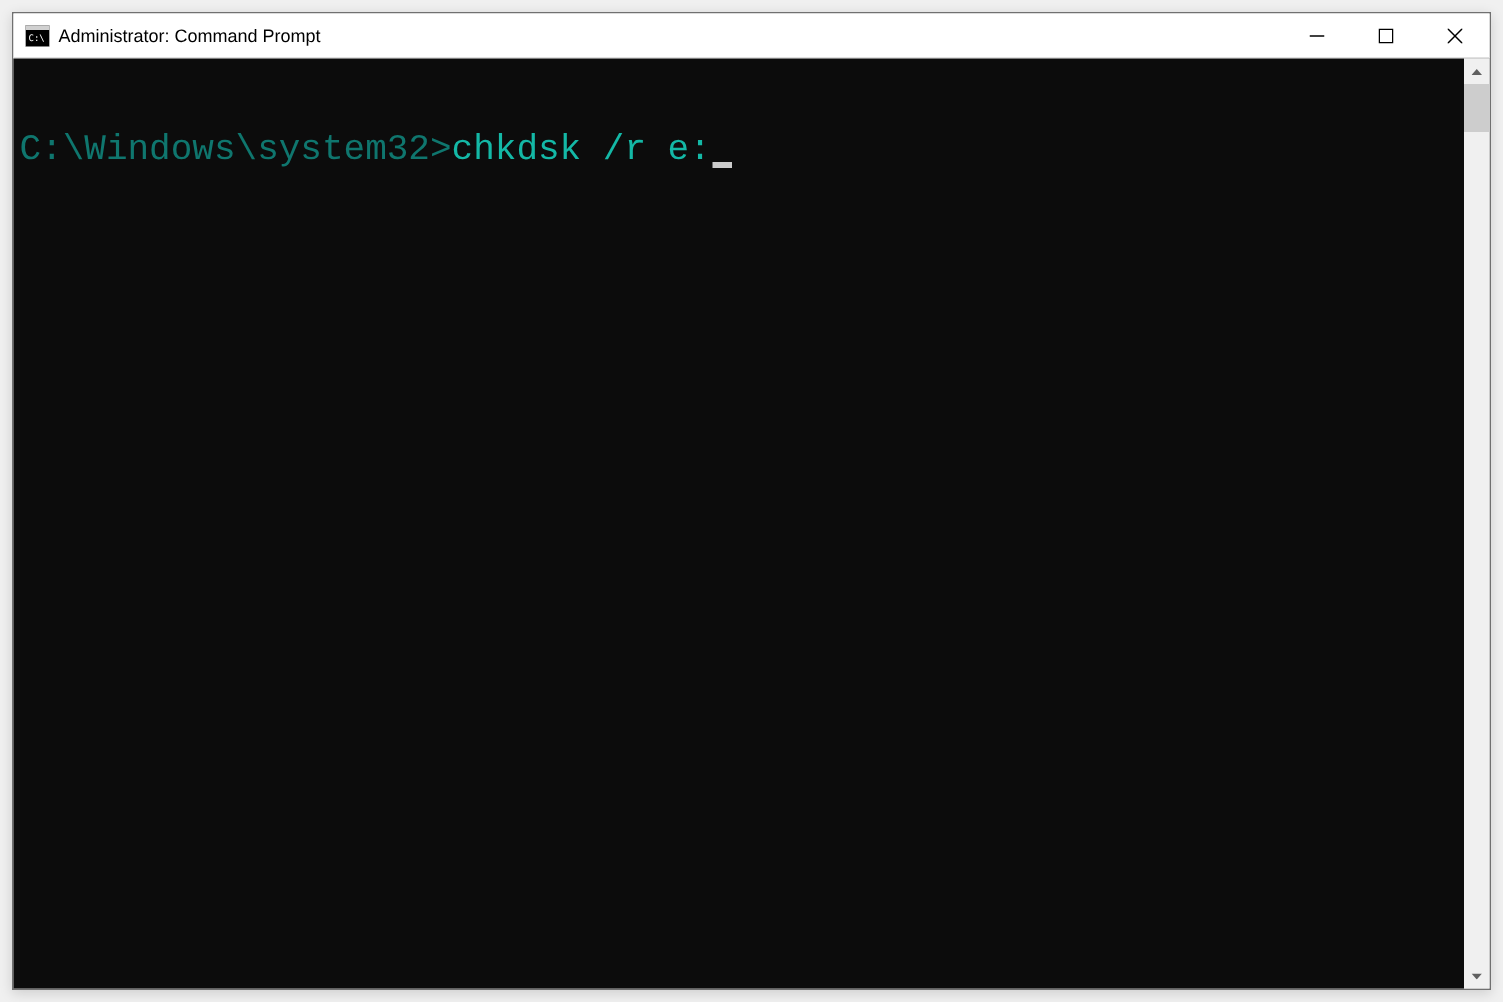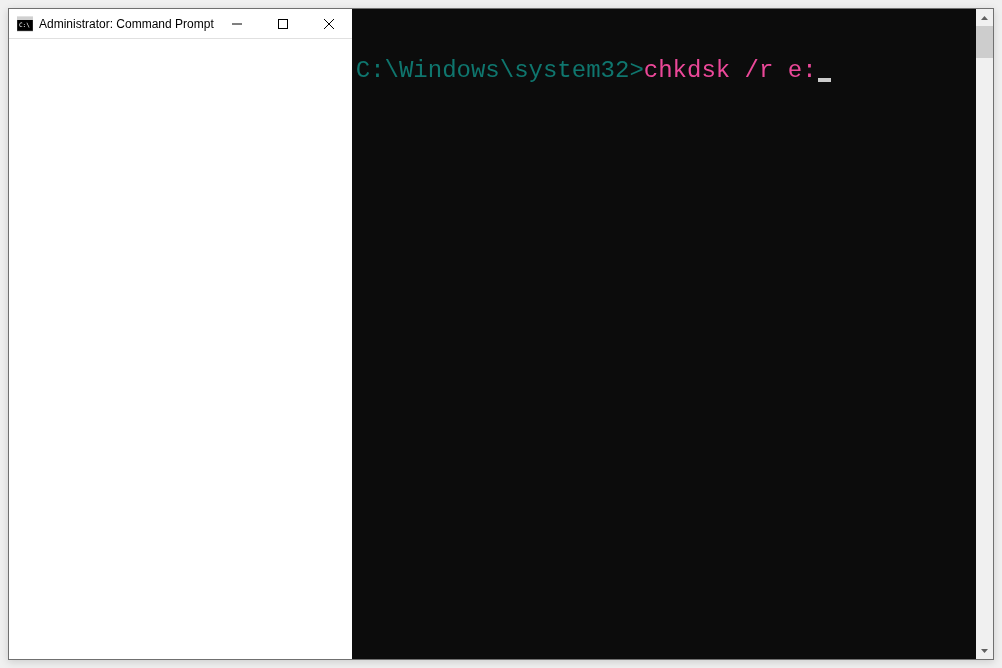--- a/index.html
+++ b/index.html
@@ -16,21 +16,21 @@
       overflow: hidden;
       padding: 8px;
     }
     
     .window {
       width: 986px;
       height: 652px;
       background: #ffffff;
       border: 1px solid #707070;
       display: flex;
-      flex-direction: row;
+      flex-direction: column;
       box-shadow: 0 2px 8px rgba(0,0,0,0.15);
     }
     
     .titlebar {
       height: 30px;
       background: #ffffff;
       display: flex;
       align-items: center;
       padding-left: 8px;
       border-bottom: 1px solid #e0e0e0;
@@ -97,21 +97,21 @@
     
     .terminal-line {
       display: inline;
     }
     
     .prompt {
       color: #0f766e;
     }
     
     .command {
-      color: #ec4899;
+      color: #14b8a6;
     }
     
     .cursor {
       display: inline-block;
       width: 13px;
       height: 4px;
       background: #cccccc;
       vertical-align: bottom;
       margin-bottom: 2px;
       margin-left: 1px;

